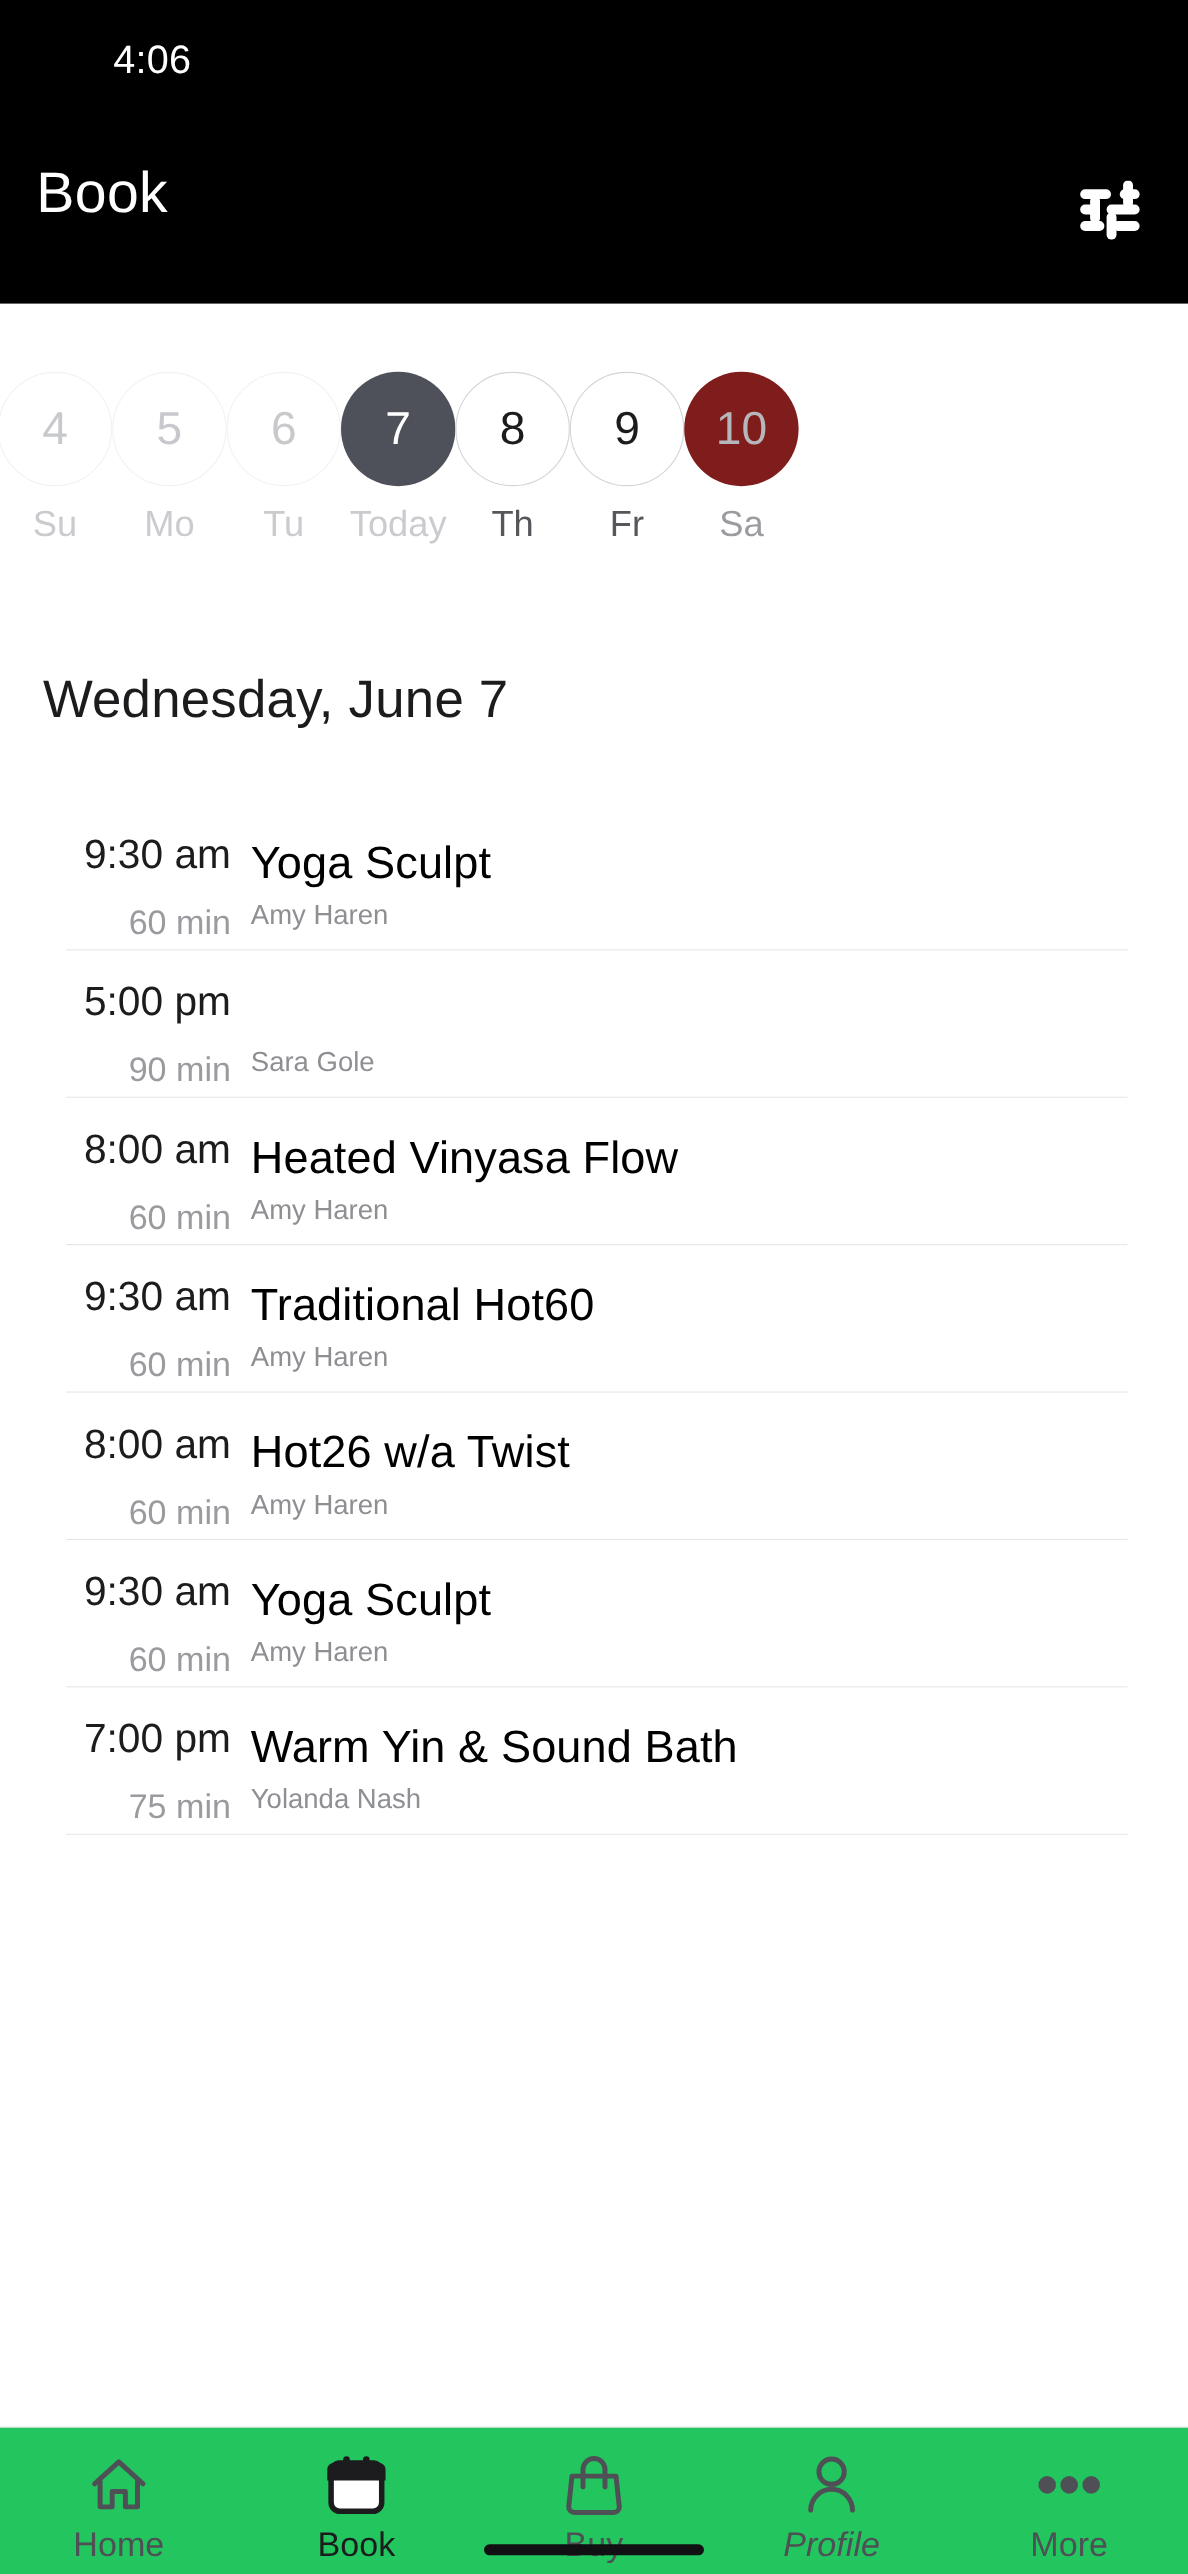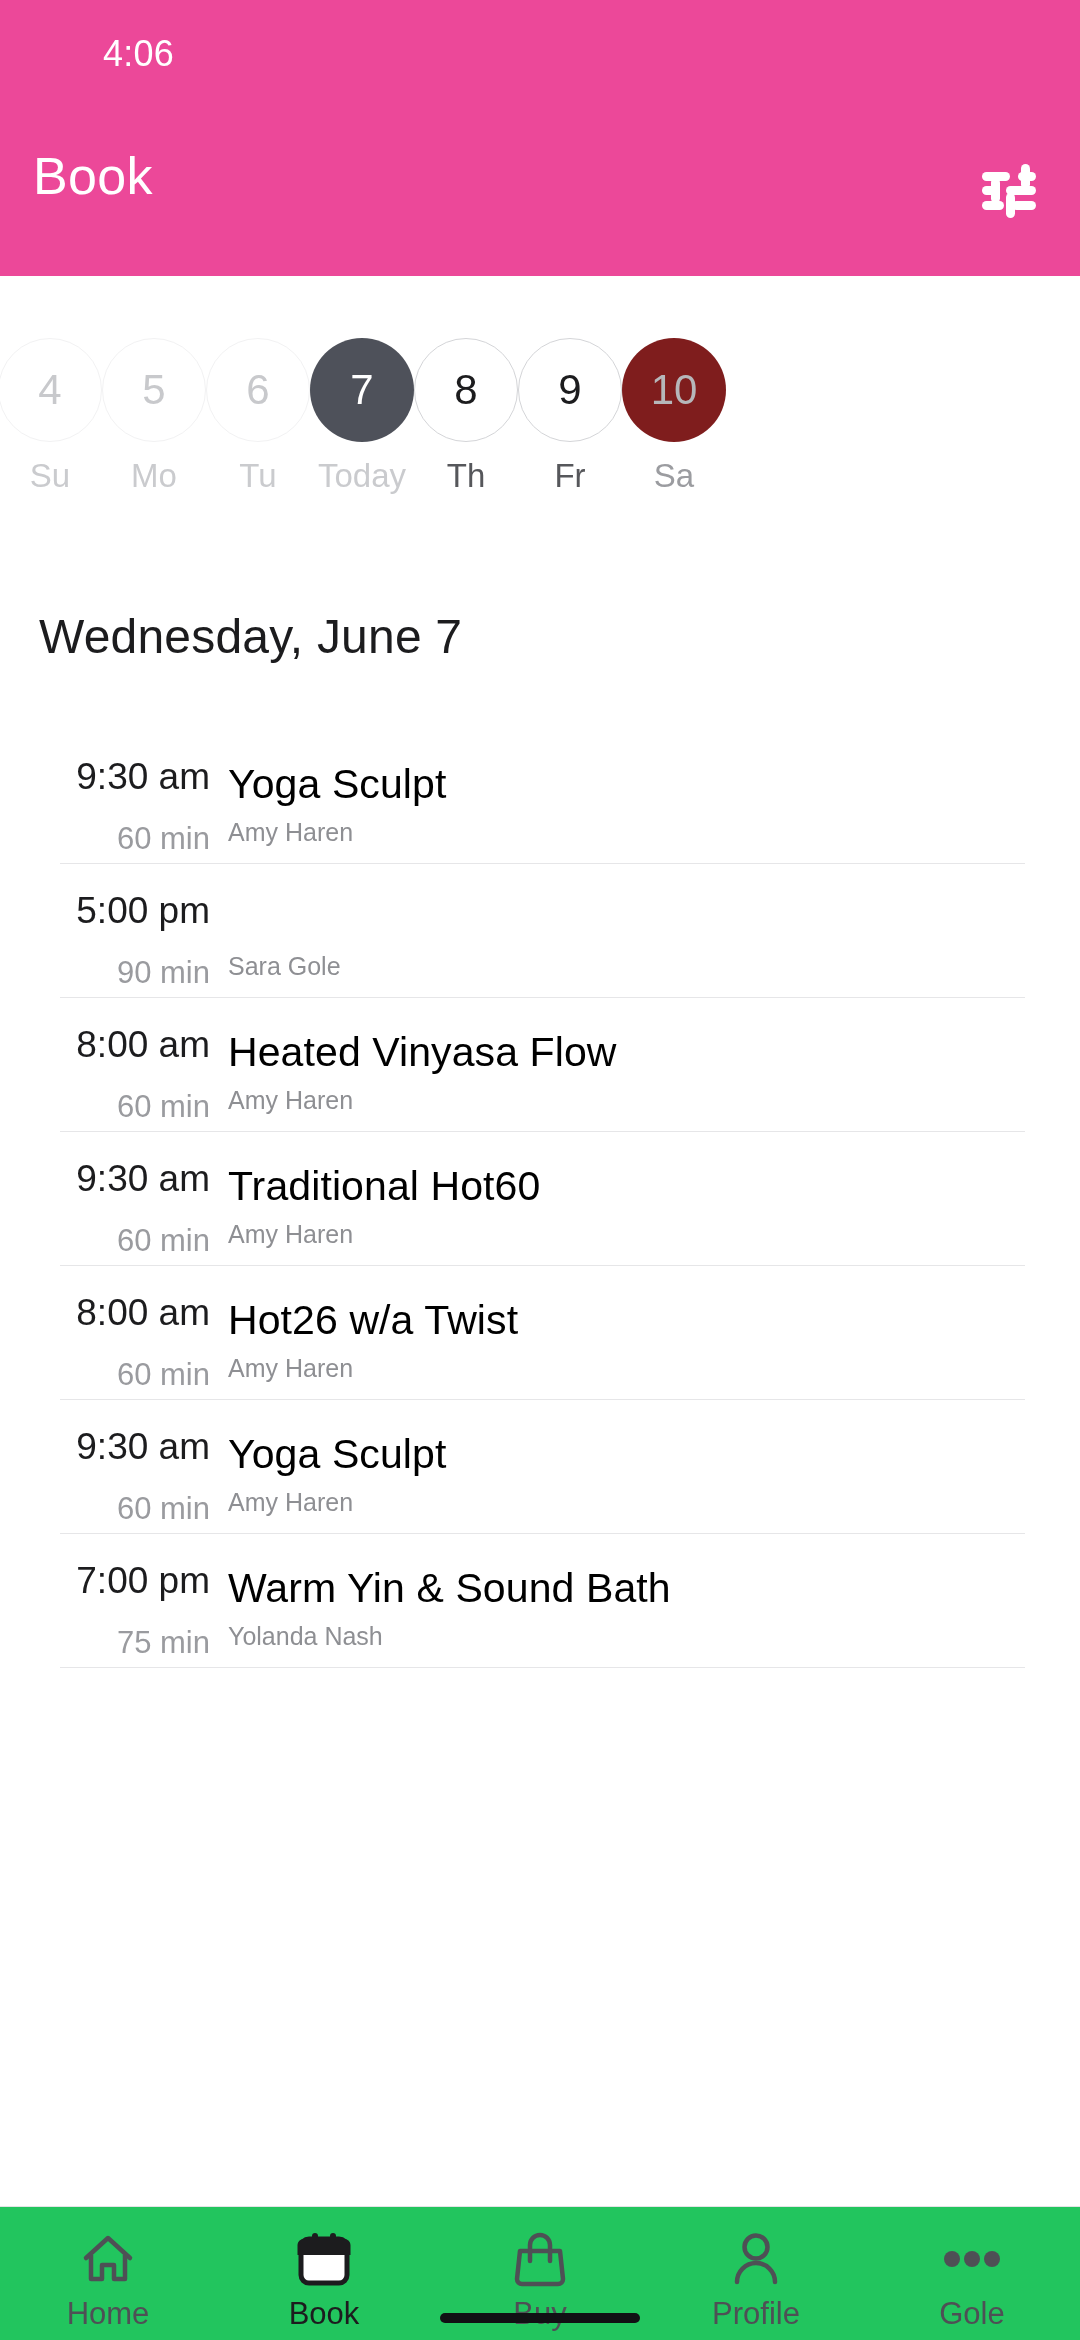--- a/index.html
+++ b/index.html
@@ -8,21 +8,21 @@
     background:#ffffff;
     font-family:"Liberation Sans", sans-serif;
     overflow:hidden;
   }
 
   .phone { position:relative; width:1080px; height:2340px; background:#fff; }
 
   
   .header {
     position:absolute; top:0; left:0; width:1080px; height:330px;
-    background:#ec4899;
+    background:#000000;
   }
   .statusbar {
     position:absolute; top:0; left:0; width:1080px; height:100px;
   }
   .status-time {
     position:absolute; left:103px; top:33px;
     font-size:36px; color:#ffffff; letter-spacing:0.2px;
     font-family:"Liberation Sans", sans-serif;
   }
   .appbar {
@@ -265,35 +265,35 @@
       <div class="navitem" style="left: 432px;">
         <div class="navicon">
           <svg width="54" height="56" viewBox="0 0 54 56">
             <path d="M17 20 V14 a10 10 0 0 1 20 0 V20" fill="none" stroke="#4e5055" stroke-width="4.5" stroke-linecap="round"></path>
             <path d="M7 20 H47 L50 48 a5 5 0 0 1 -5 5 H9 a5 5 0 0 1 -5 -5 Z" fill="none" stroke="#4e5055" stroke-width="4.5" stroke-linejoin="round"></path>
             <path d="M17 20 V30 M37 20 V30" fill="none" stroke="#4e5055" stroke-width="4.5" stroke-linecap="round"></path>
           </svg>
         </div>
         <div class="navlabel">Buy</div>
       </div>
-      <div class="navitem" style="left: 648px;">
+      <div class="navitem" style="left: 648px; font-style: italic;">
         <div class="navicon">
           <svg width="54" height="54" viewBox="0 0 54 54">
             <circle cx="27" cy="15" r="11.5" fill="none" stroke="#4e5055" stroke-width="4.5"></circle>
             <path d="M8 50 a19 19 0 0 1 38 0" fill="none" stroke="#4e5055" stroke-width="4.5" stroke-linecap="round"></path>
           </svg>
         </div>
         <div class="navlabel">Profile</div>
       </div>
       <div class="navitem" style="left: 864px;">
         <div class="navicon">
           <svg width="60" height="26" viewBox="0 0 60 26">
             <circle cx="10" cy="13" r="8" fill="#4e5055"></circle>
             <circle cx="30" cy="13" r="8" fill="#4e5055"></circle>
             <circle cx="50" cy="13" r="8" fill="#4e5055"></circle>
           </svg>
         </div>
-        <div class="navlabel">Gole</div>
+        <div class="navlabel">More</div>
       </div>
     </div>
   <div class="gesturebar"></div>
 
 </div>
 
 </body></html>

